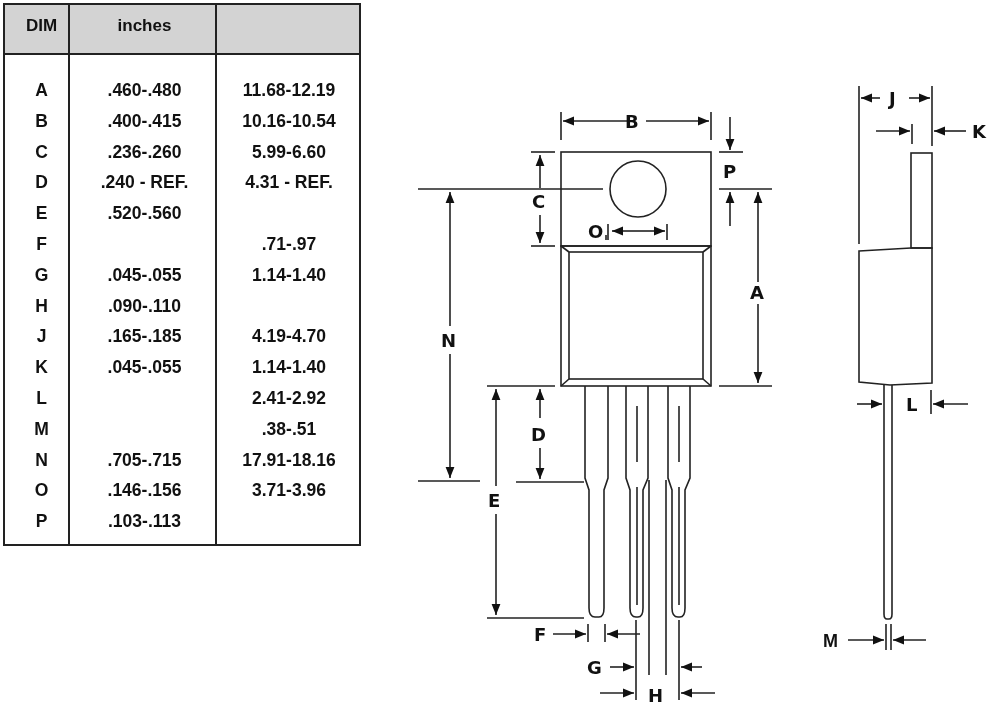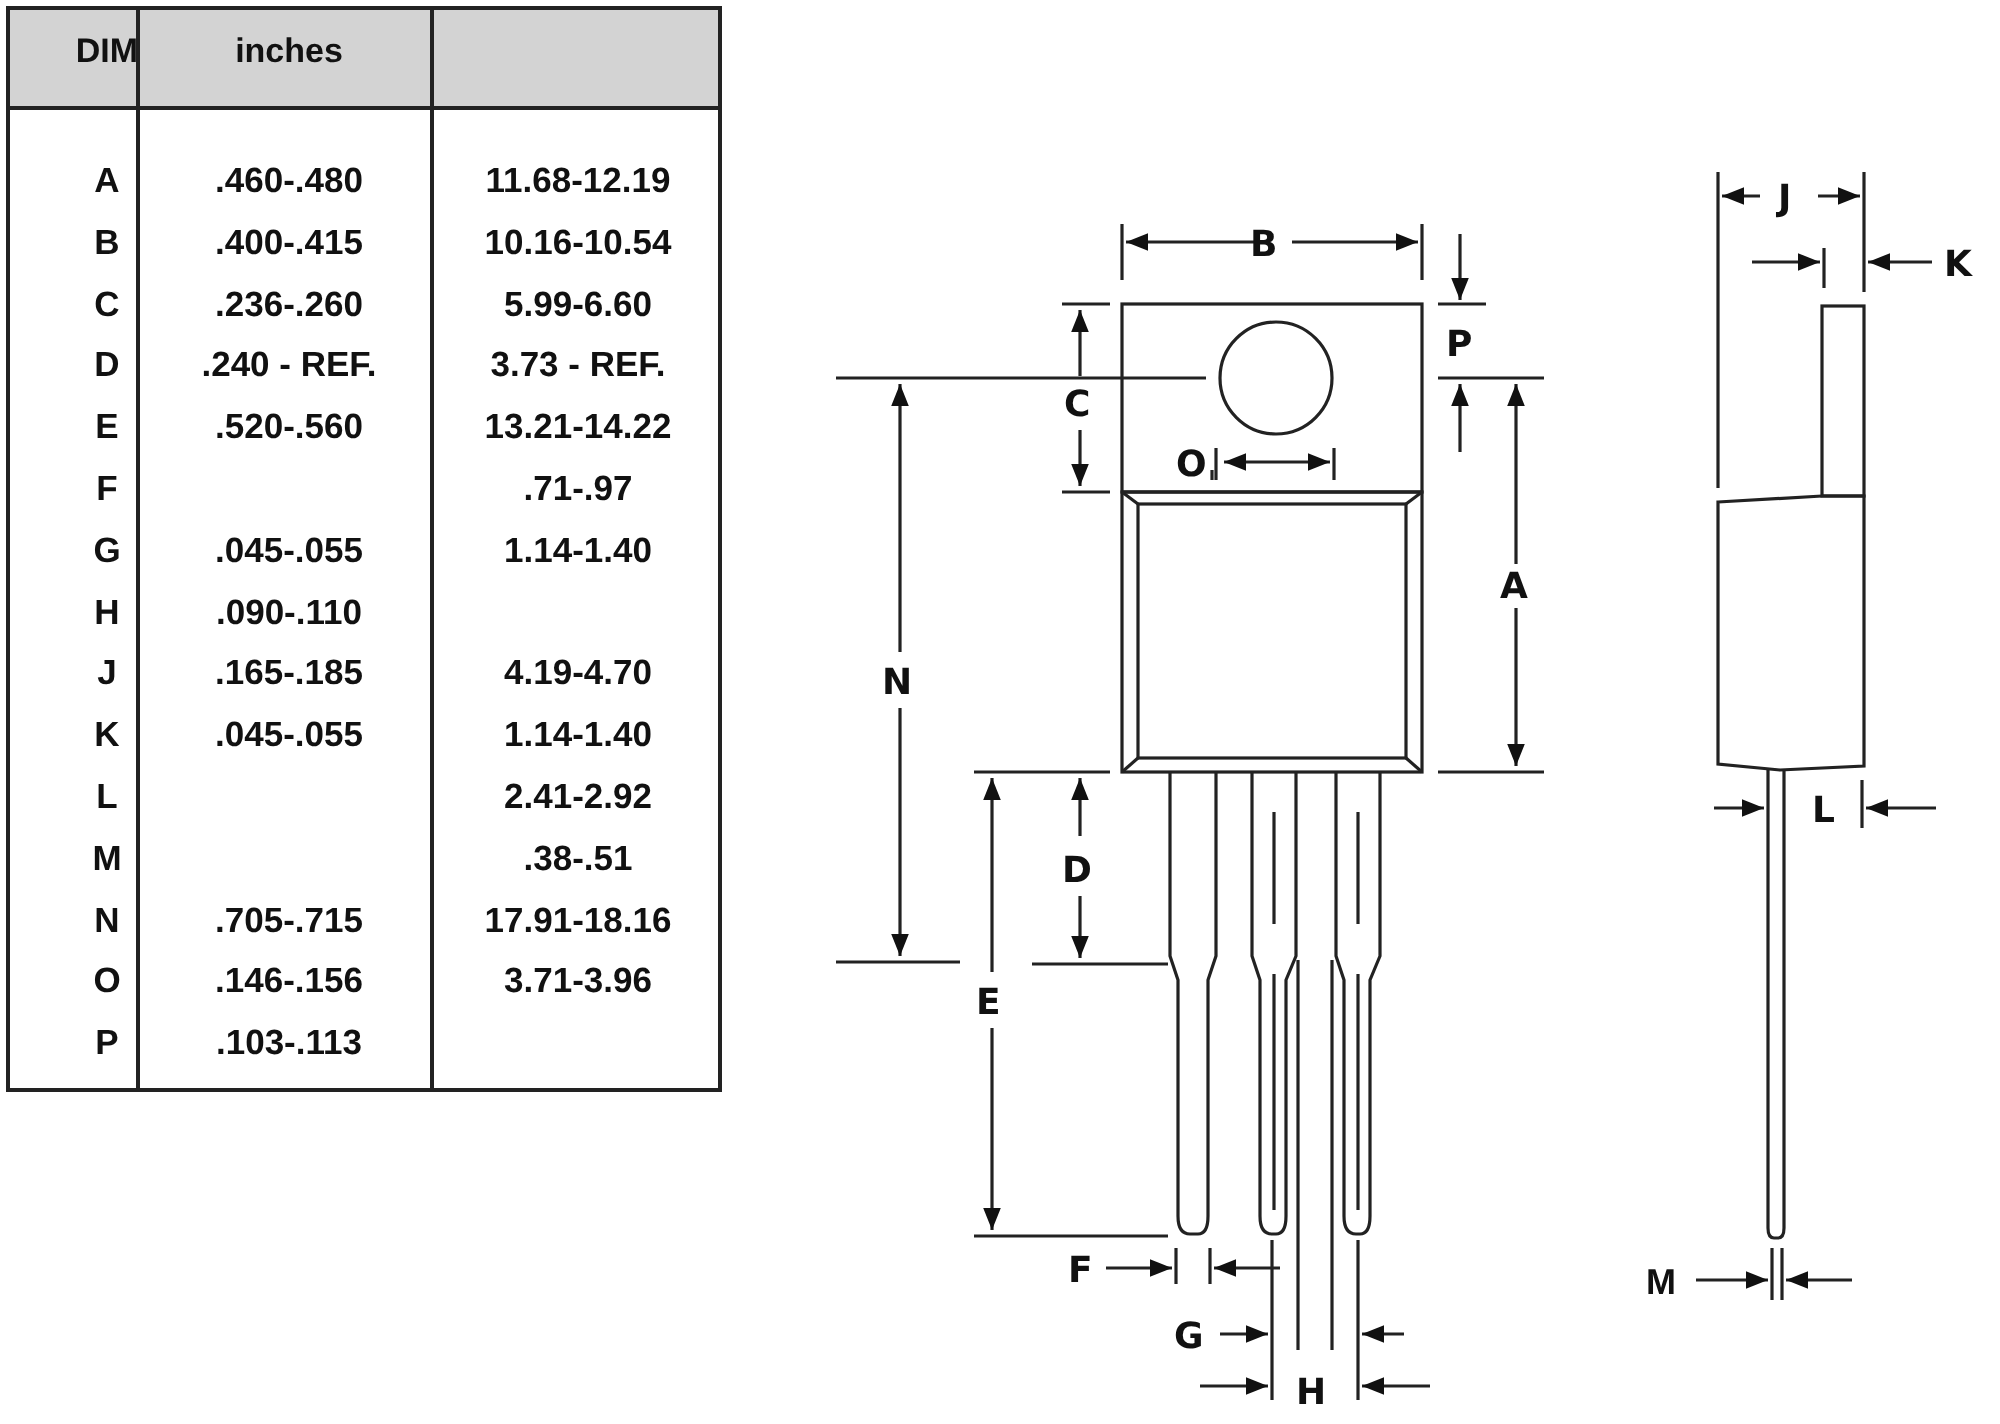--- a/index.html
+++ b/index.html
@@ -17,21 +17,21 @@
   .dim-table .hcell {
     position: absolute; top: 0; height: 48px; line-height: 42px;
     text-align: center; font-weight: bold; font-size: 17px; color: #111;
   }
   .rows { position: absolute; left: 0; right: 0; top: 70px; }
   .row { position: relative; height: 30.8px; }
   .cell {
     position: absolute; top: 0; height: 30.8px; line-height: 30px;
     text-align: center; font-weight: bold; font-size: 17.5px; color: #111;
   }
-  .c-dim { left: 16px; width: 65px; }
+  .c-dim { left: 4px; width: 65px; }
   .c-in { left: 67px; width: 145px; }
   .c-mm { left: 214px; width: 140px; }
   svg.drawing { position: absolute; left: 0; top: 0; }
   svg text { font-family: "DejaVu Sans", sans-serif; font-weight: bold; font-size: 18px; fill: #111; }
   svg text.m { font-family: "Liberation Sans", sans-serif; font-size: 18px; }
 </style>
 </head>
 <body>
 
 <div class="dim-table">
@@ -52,26 +52,25 @@
         <div class="cell c-mm">10.16-10.54</div>
       </div>
     <div class="row">
         <div class="cell c-dim">C</div>
         <div class="cell c-in">.236-.260</div>
         <div class="cell c-mm">5.99-6.60</div>
       </div>
     <div class="row">
         <div class="cell c-dim">D</div>
         <div class="cell c-in">.240 - REF.</div>
-        <div class="cell c-mm">3.73 - REF.</div>
+        <div class="cell c-mm">4.31 - REF.</div>
       </div>
     <div class="row">
         <div class="cell c-dim">E</div>
         <div class="cell c-in">.520-.560</div>
-        <div class="cell c-mm">13.21-14.22</div>
       </div>
     <div class="row">
         <div class="cell c-dim">F</div>
         <div class="cell c-mm">.71-.97</div>
       </div>
     <div class="row">
         <div class="cell c-dim">G</div>
         <div class="cell c-in">.045-.055</div>
         <div class="cell c-mm">1.14-1.40</div>
       </div>

